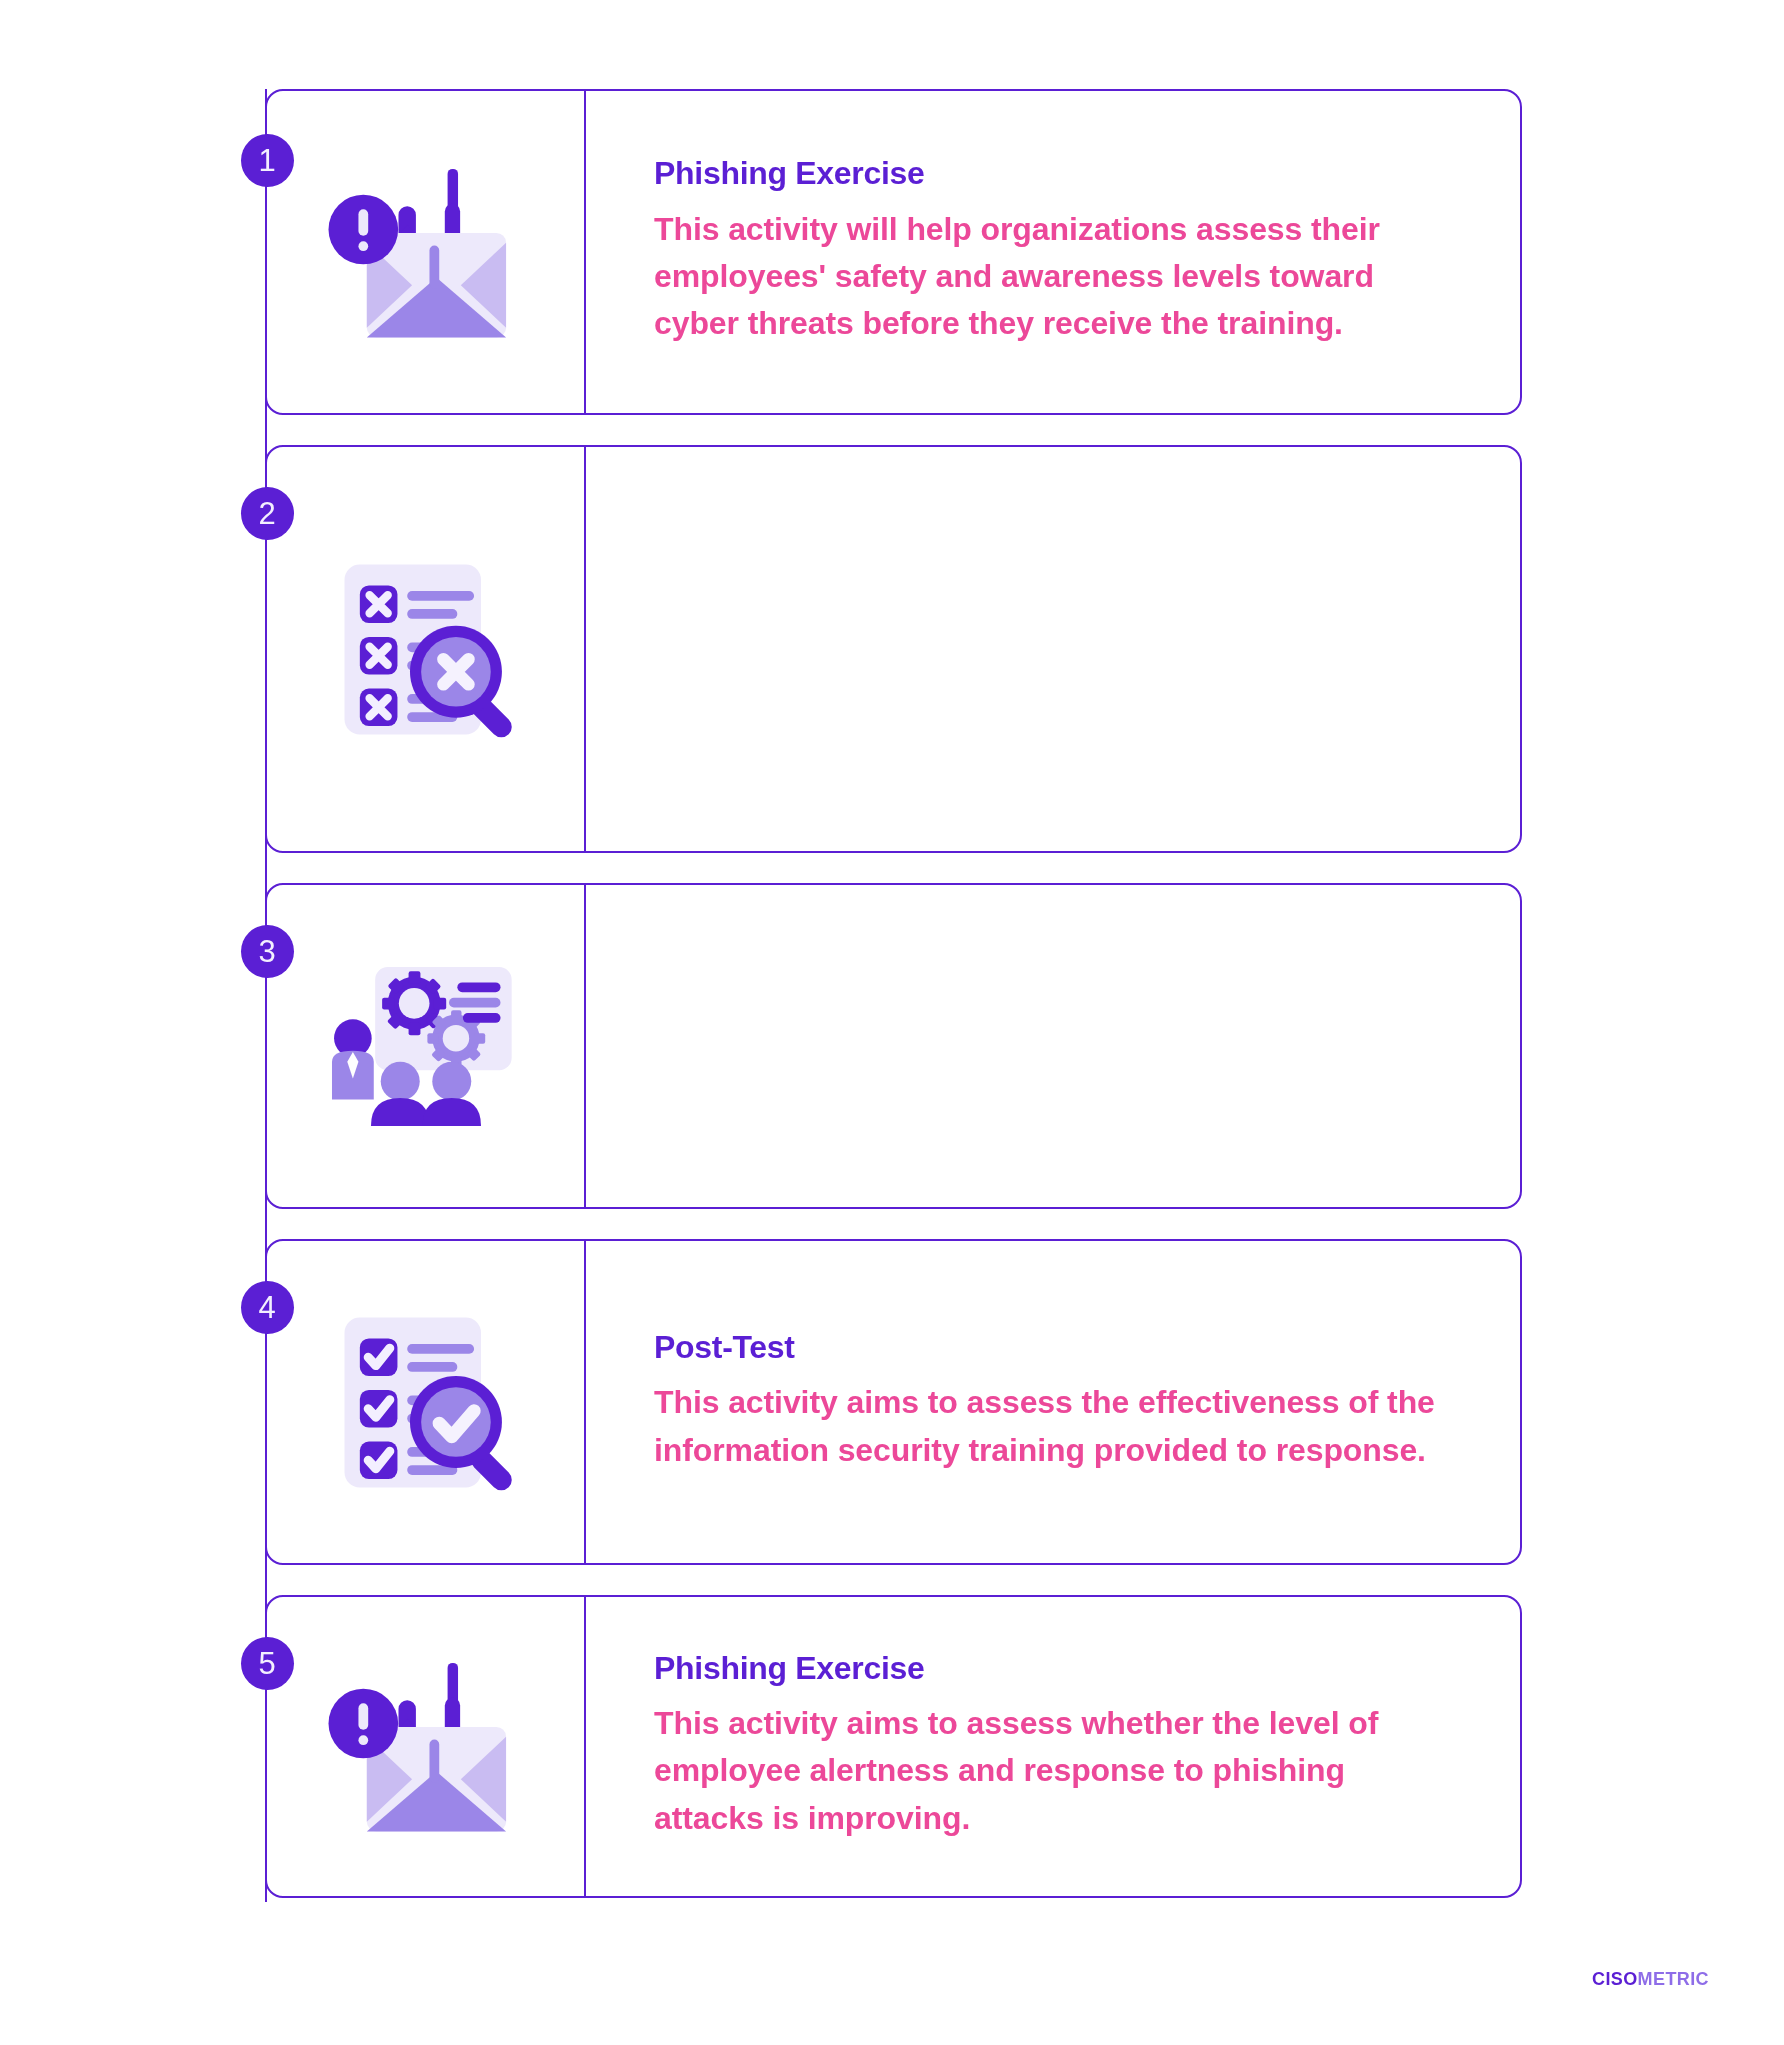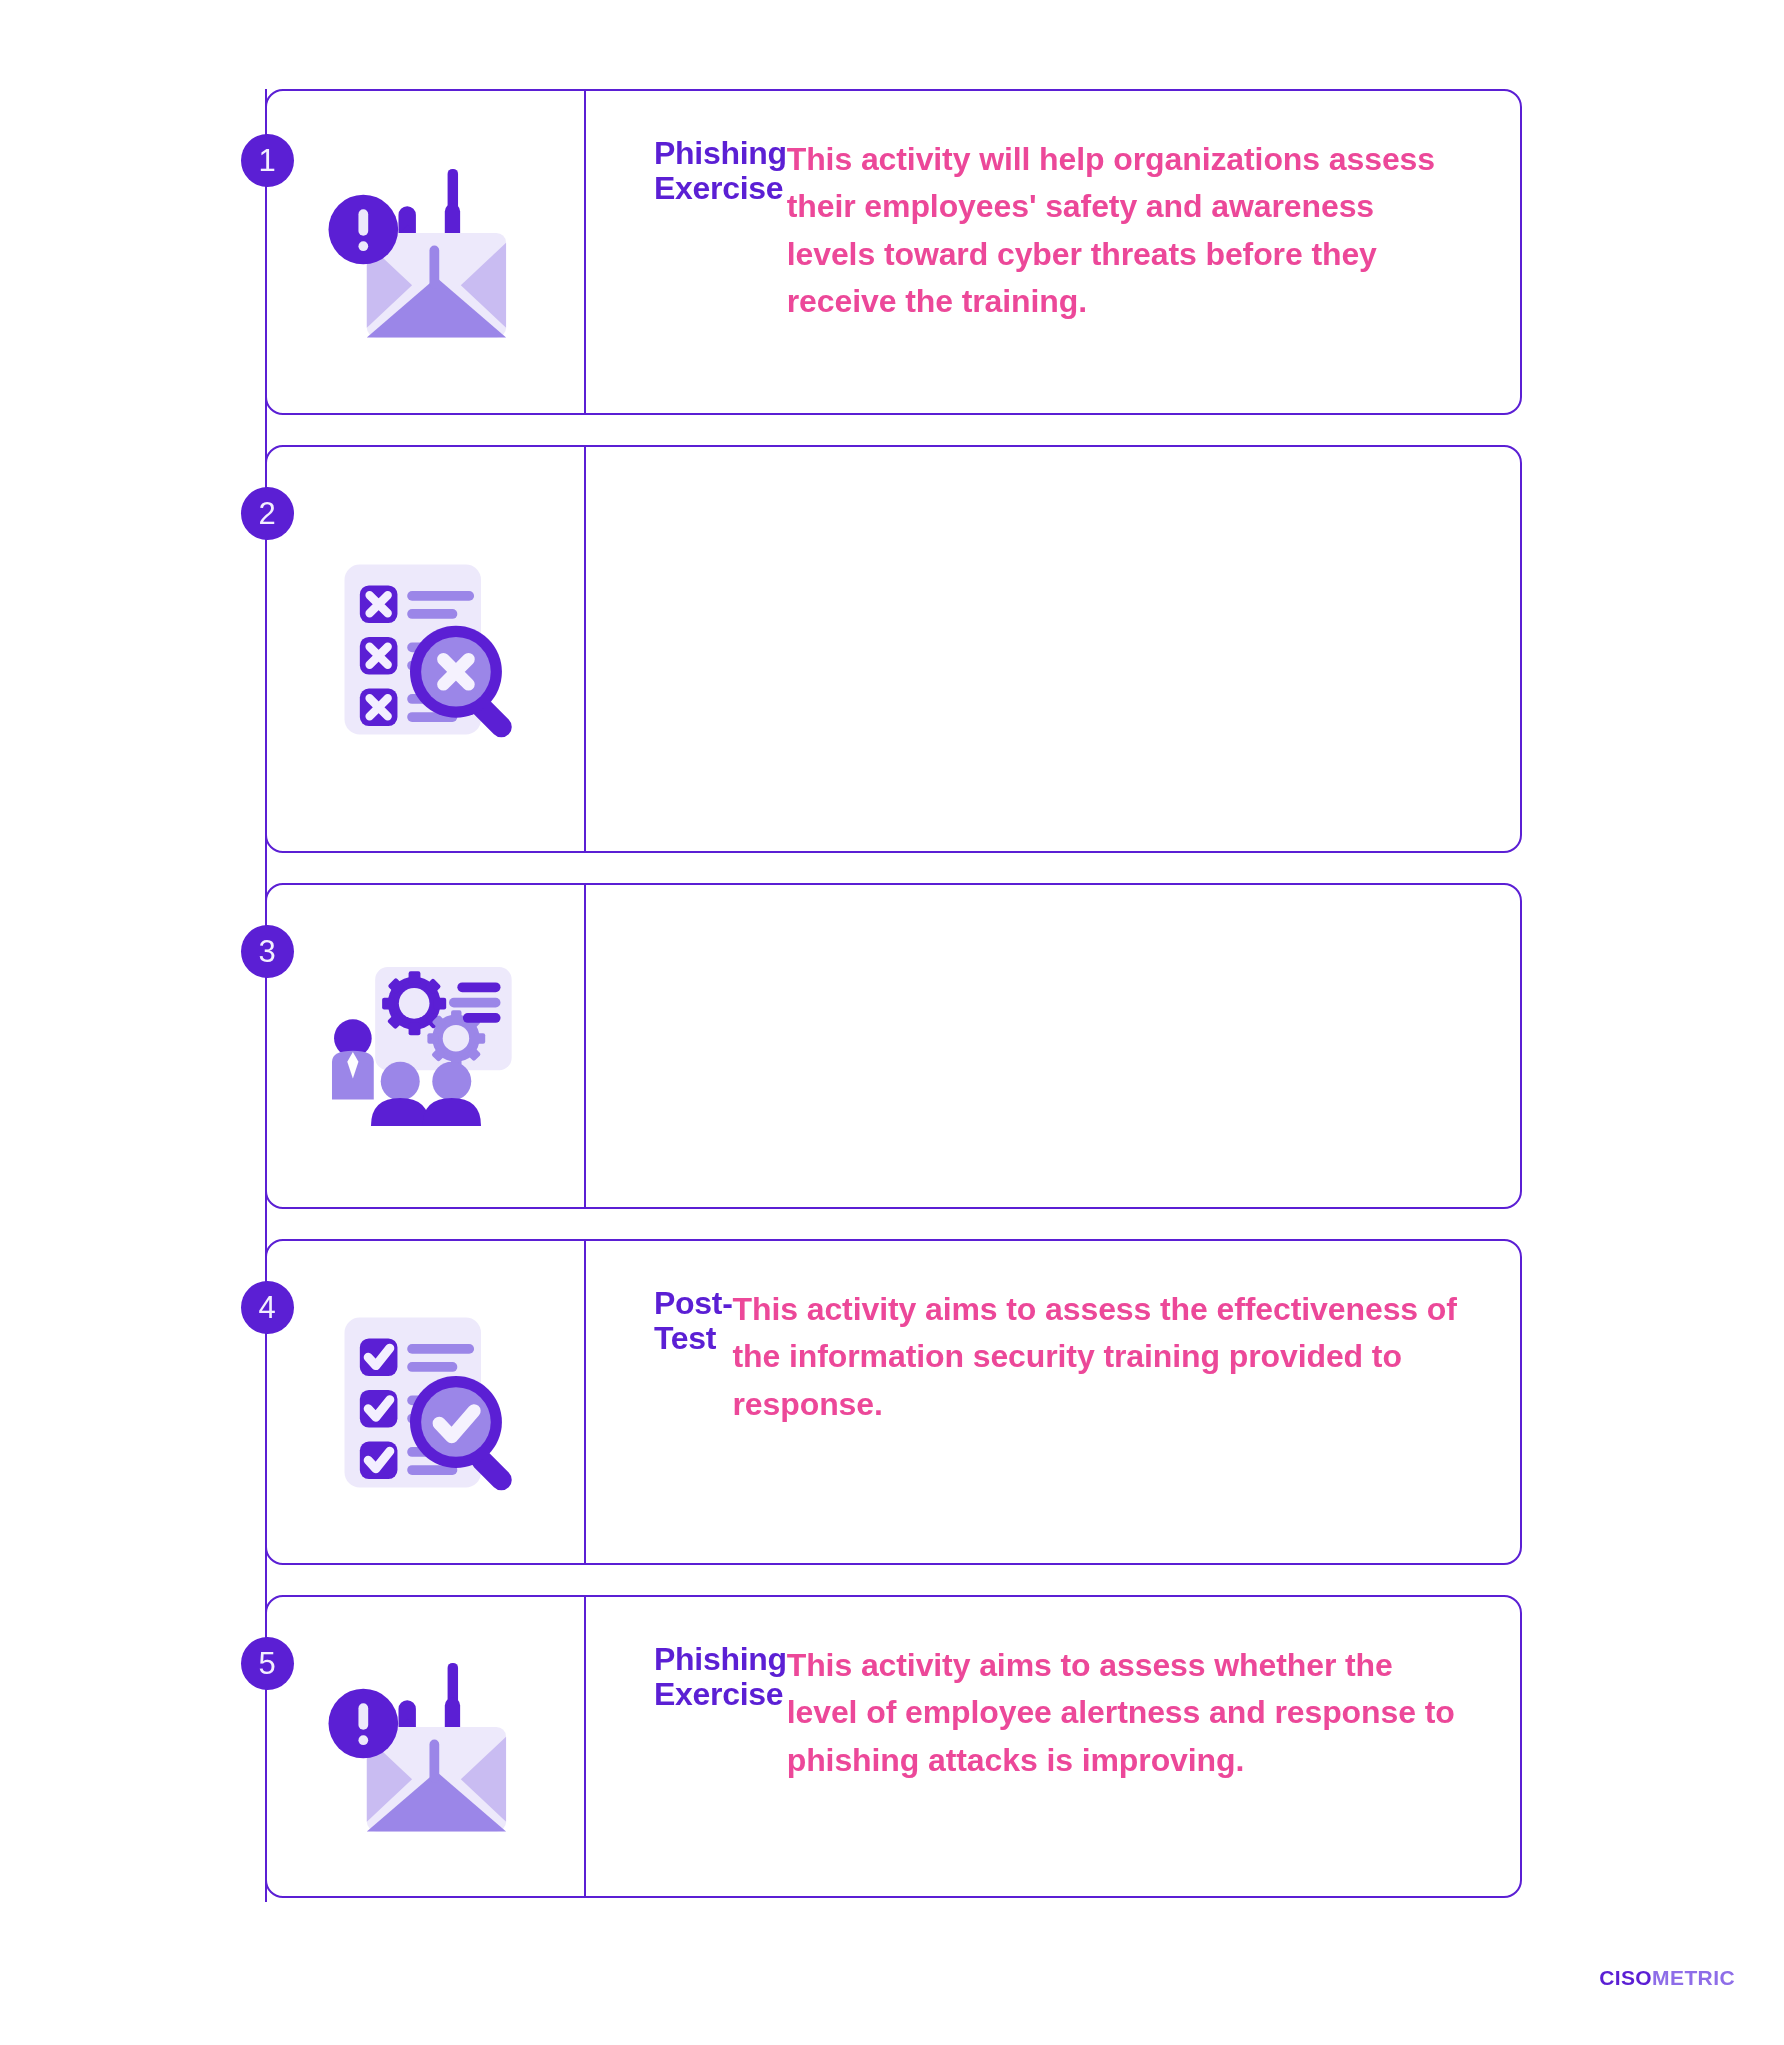--- a/index.html
+++ b/index.html
@@ -72,22 +72,22 @@
     width:209px;height:202px;
     display:flex;align-items:center;justify-content:center;
   }
   .icon-wrap svg{display:block;}
   
   .text-col{
     flex:1 1 auto;
     padding:45px 63px 45px 68px;
     box-sizing:border-box;
     display:flex;
-    flex-direction:row;
-    justify-content:flex-start;
+    flex-direction:column;
+    justify-content:center;
   }
   .card-title{
     color:#5B1FD4;
     font-size:32px;
     font-weight:bold;
     line-height:1.1;
     margin:0 0 14px 0;
     letter-spacing:-0.3px;
   }
   .card-body{
@@ -101,23 +101,23 @@
   
   .h1{height:326px;}
   .h2{height:408px;}
   .h3{height:326px;}
   .h4{height:326px;}
   .h5{height:303px;}
 
   
   .logo{
     position:absolute;
-    right:50px;
+    right:76px;
     bottom:56px;
-    font-size:21px;
+    font-size:18px;
     font-weight:bold;
     letter-spacing:0.4px;
     white-space:nowrap;
   }
   .logo .ciso{color:#5B1FD4;}
   .logo .metric{color:#8E6DE8;}
 </style>
 </head>
 <body>
 

